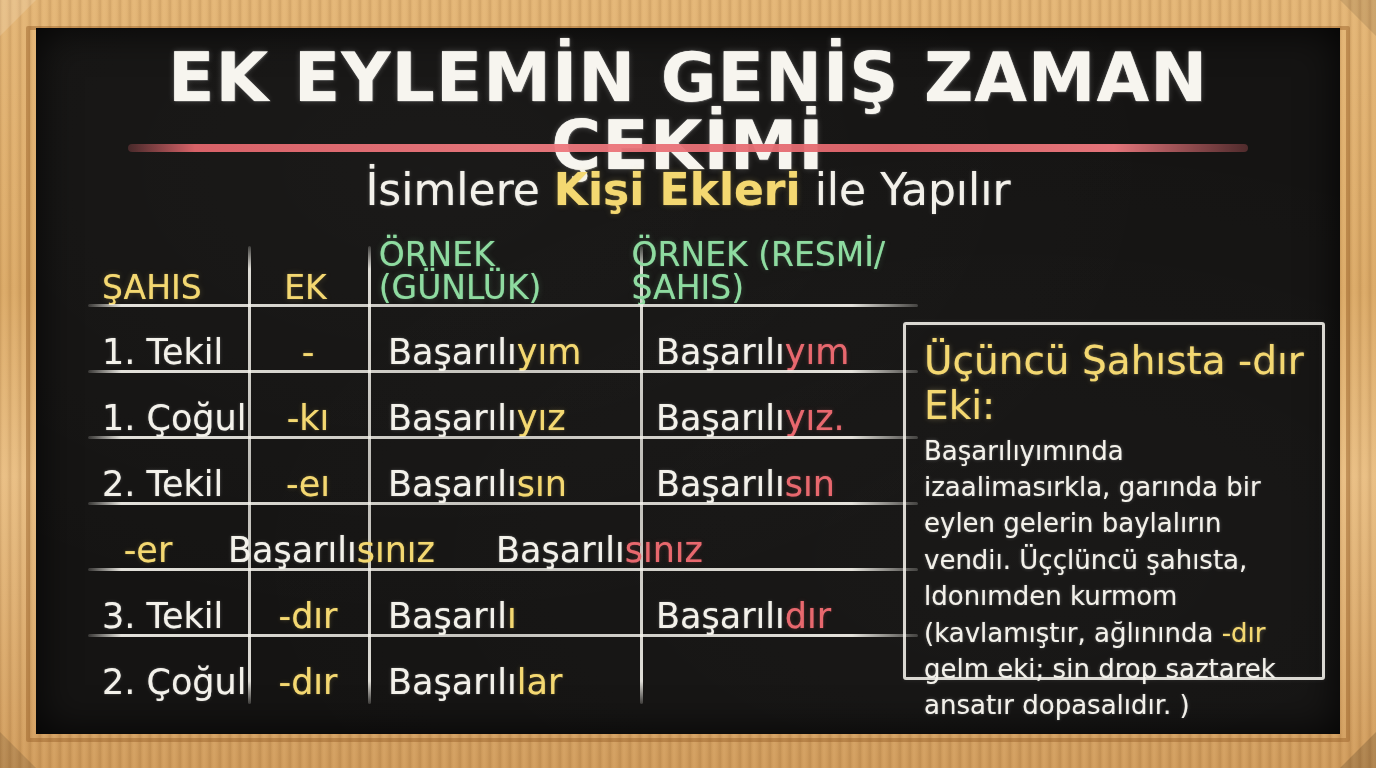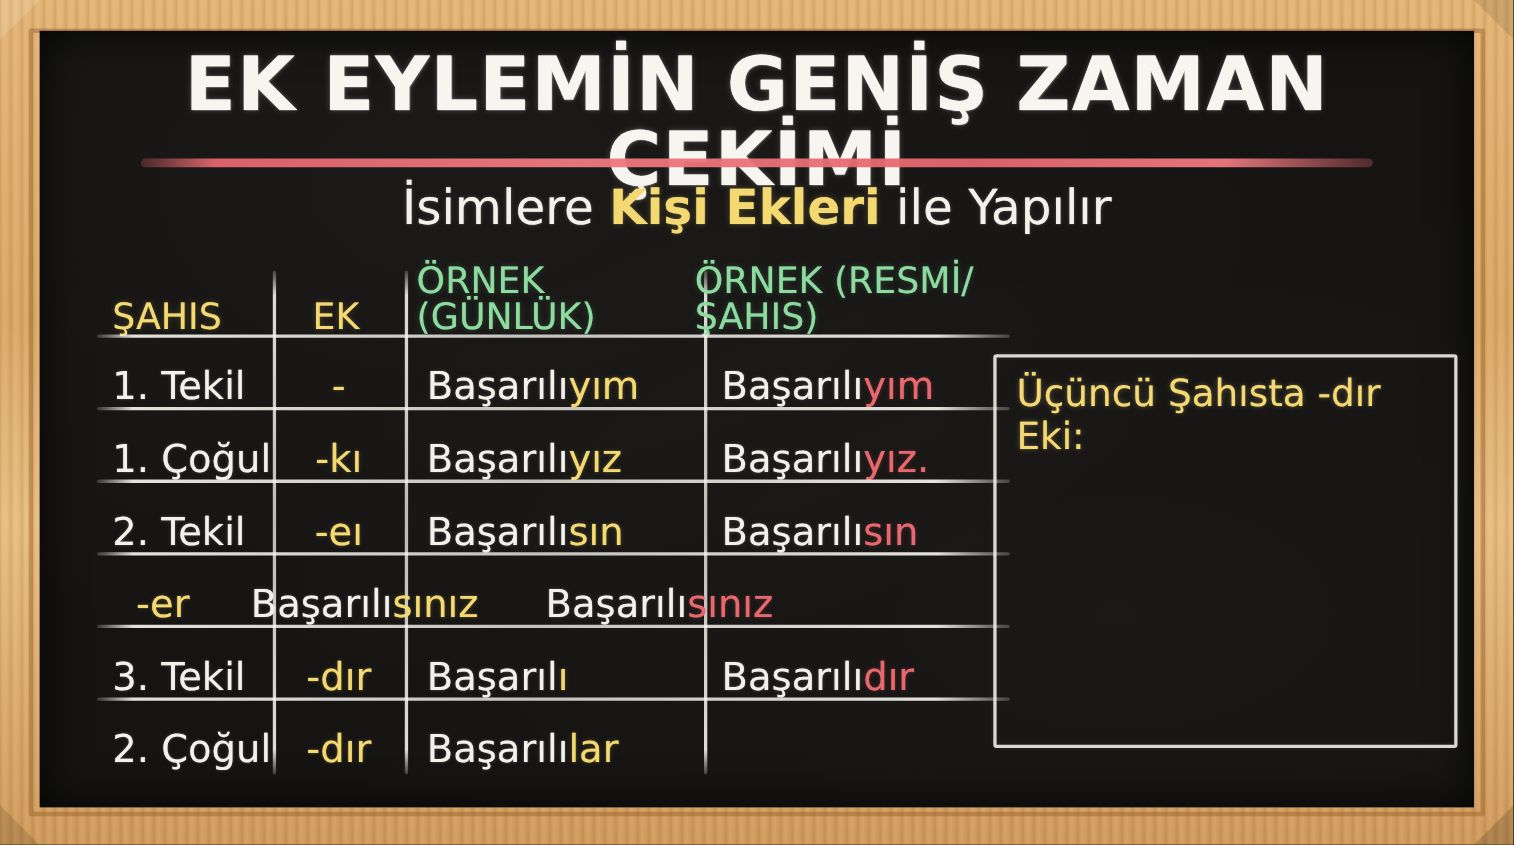--- a/index.html
+++ b/index.html
@@ -153,21 +153,21 @@
     position:absolute;
     left:867px; top:294px;
     width:422px; height:358px;
     border:3px solid rgba(245,243,236,0.88);
     border-radius:3px;
     padding:14px 16px 10px 18px;
     filter: drop-shadow(0 0 2px rgba(255,255,255,0.10));
   }
   #note-title {
     color:#f4d871;
-    font-size:34px; line-height:1.15; font-weight:400;
+    font-size:39px; line-height:1.15; font-weight:400;
     margin-bottom:4px;
     text-shadow:0 0 1px rgba(244,216,113,0.6),0 0 6px rgba(244,216,113,0.22);
   }
   #note-body {
     color:#f3f1ea;
     font-size:26px; line-height:1.40;
     text-shadow:0 0 1px rgba(255,255,255,0.45),0 0 4px rgba(255,255,255,0.13);
   }
   #note-body .hl { color:#f4d871;
     text-shadow:0 0 1px rgba(244,216,113,0.6),0 0 5px rgba(244,216,113,0.22); }
@@ -243,16 +243,19 @@
         </div>
     <div class="hline" style="top: 124px; width: 830px;"></div>
         <div class="hline" style="top: 190px; width: 830px;"></div>
         <div class="hline" style="top: 256px; width: 830px;"></div>
         <div class="hline" style="top: 322px; width: 830px;"></div>
         <div class="hline" style="top: 388px; width: 830px;"></div>
       </div>
 
     <div id="note">
       <div id="note-title">Üçüncü Şahısta -dır Eki:</div>
+      <div id="note-body">
+        <span>Başarılıyımında izaalimasırkla, garında bir eylen gelerin baylalırın vendiı. Üççlüncü şahısta, ldonımden kurmom (kavlamıştır, ağlınında </span><span class="hl">-dır</span><span> gelm eki; sin drop saztarek ansatır dopasalıdır. )</span>
+      </div>
     </div>
 
   </div>
 </div>
 
 </body></html>

